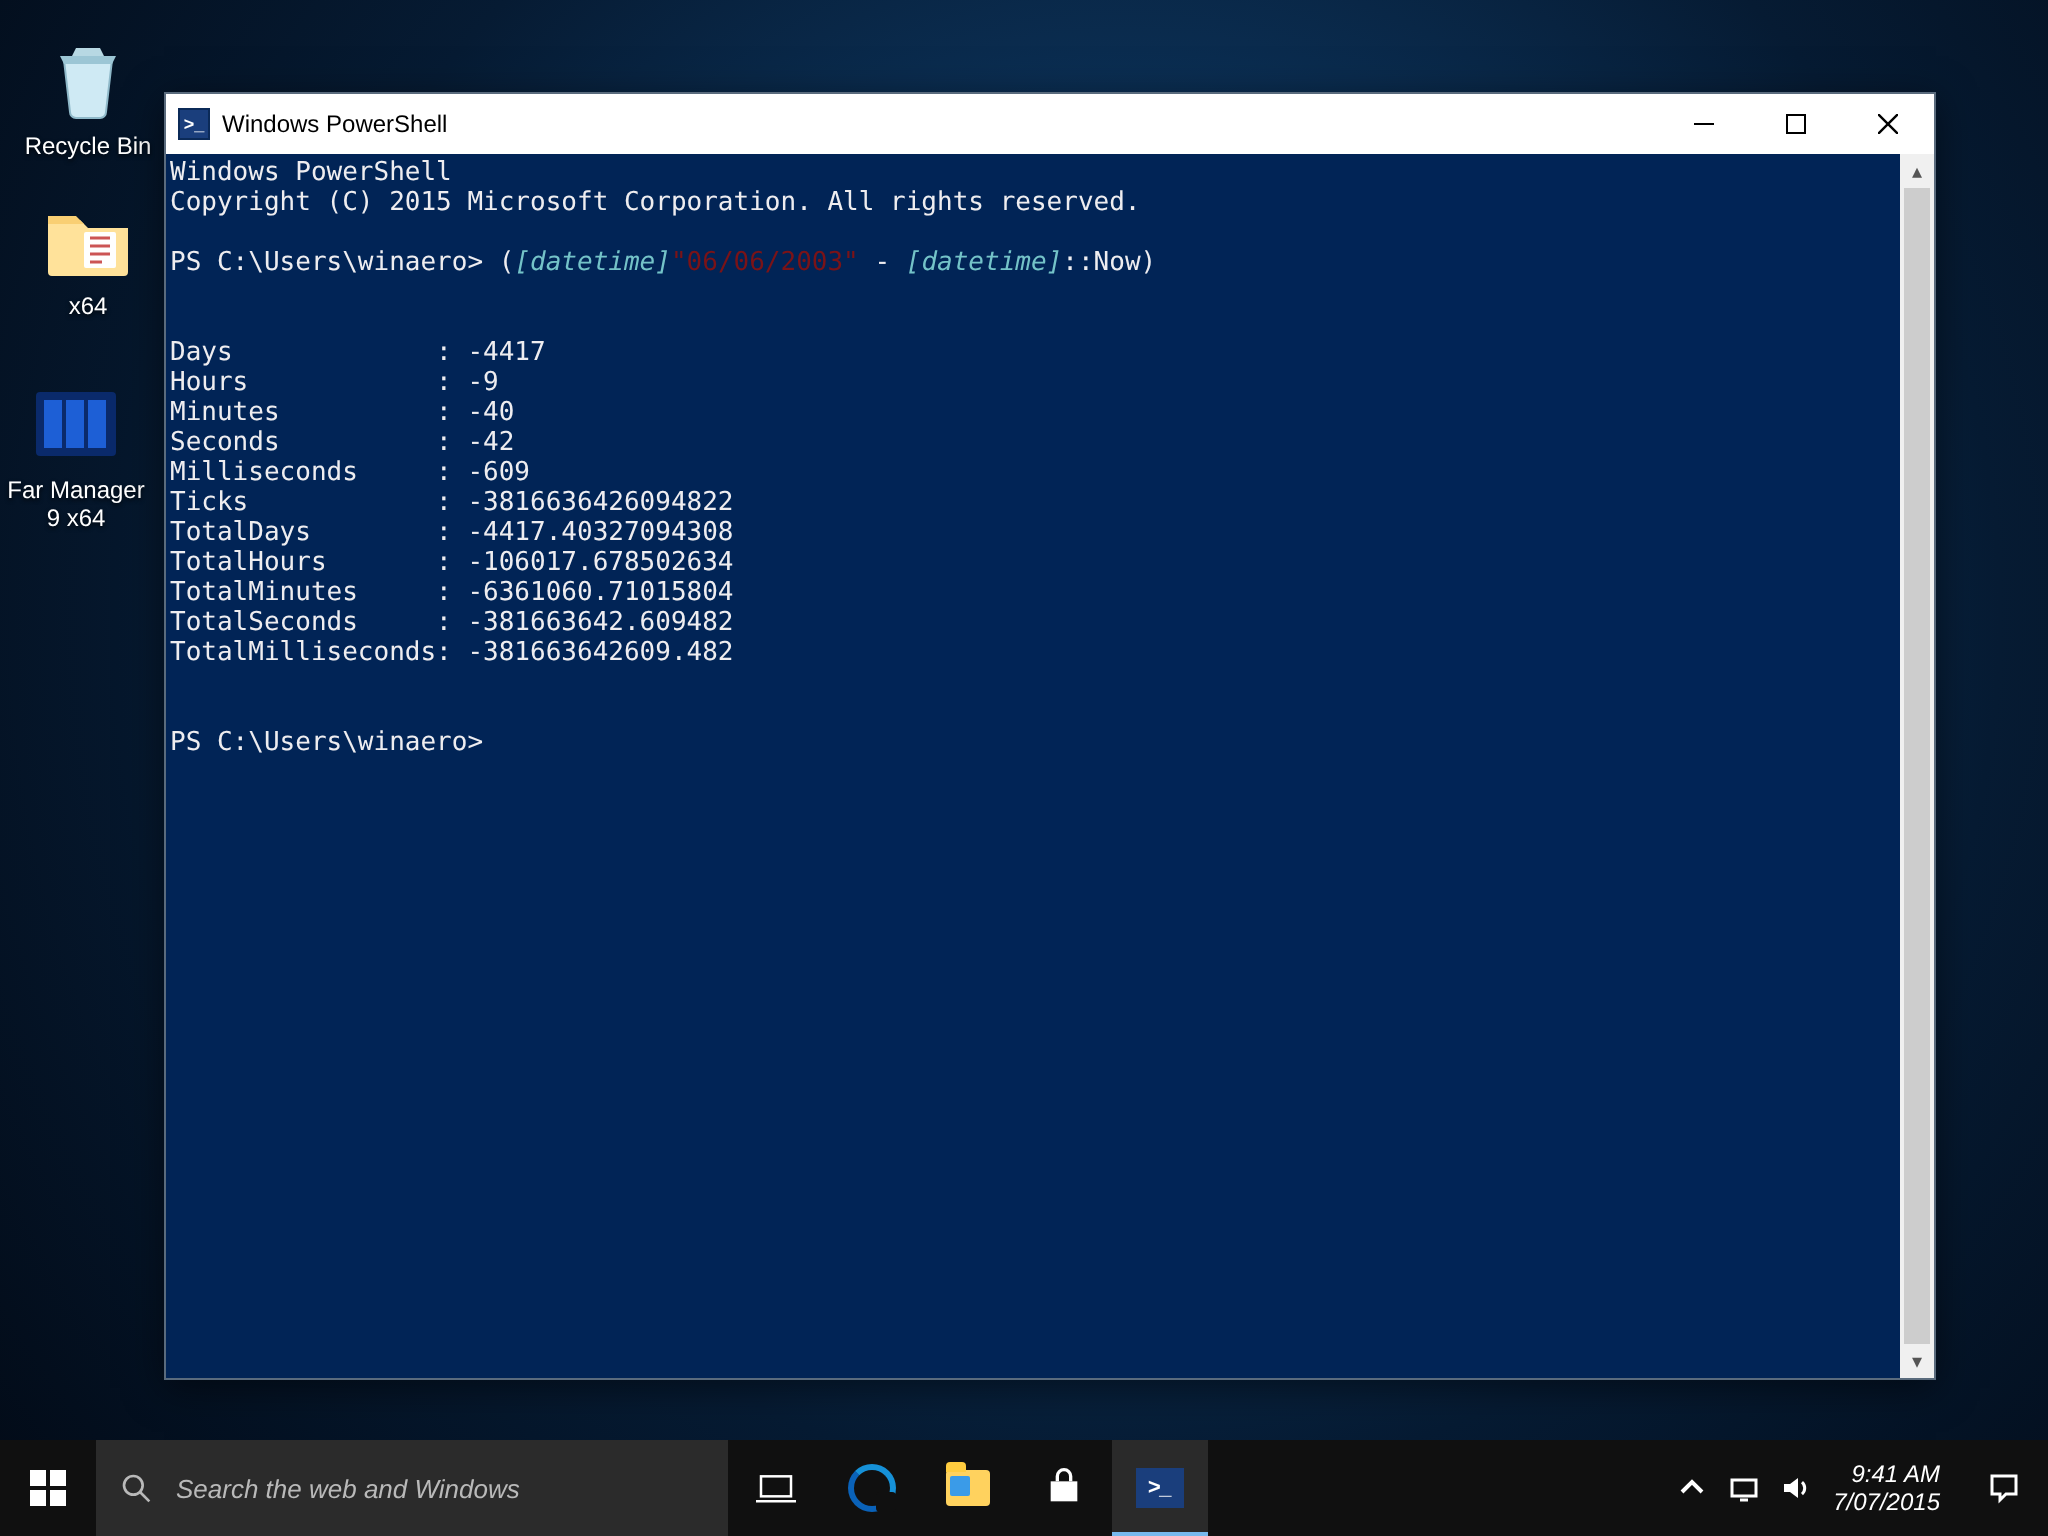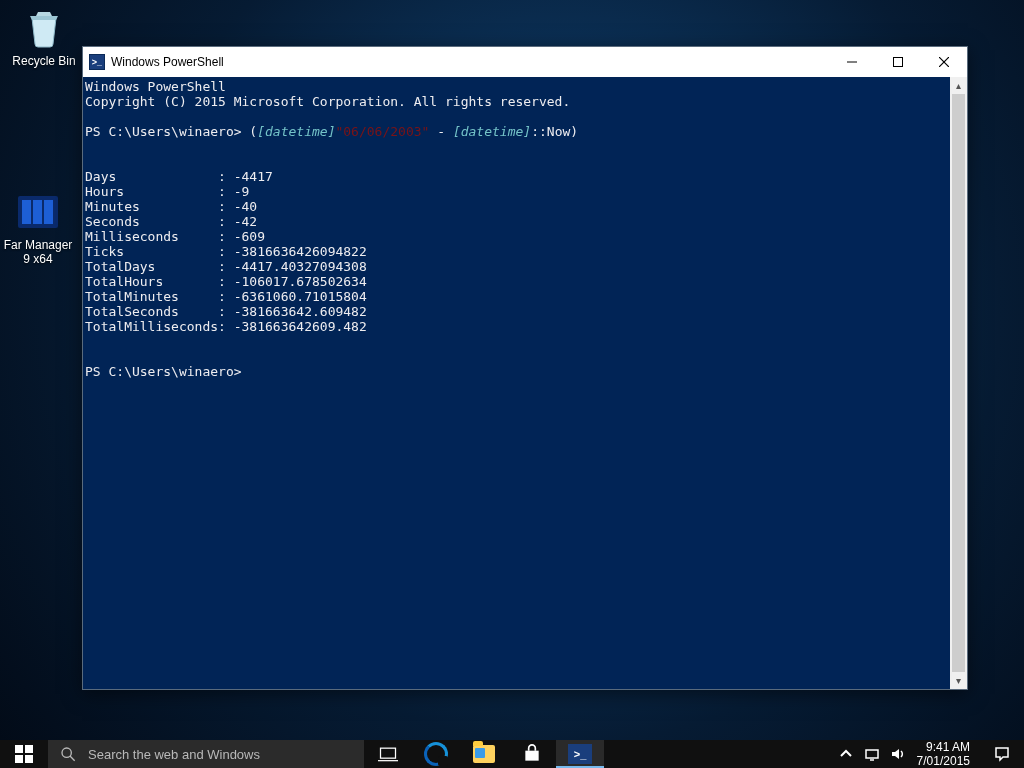--- a/index.html
+++ b/index.html
@@ -29,21 +29,21 @@
   .console .tok-str  { color:#7a1317;}   
   .scroll { width:17px; background:#f0f0f0; display:flex; flex-direction:column; align-items:center;}
   .scroll .arrow { width:17px; height:17px; display:flex; align-items:center; justify-content:center; color:#555; font-size:10px;}
   .scroll .track { flex:1 1 auto; width:17px; position:relative;}
   .scroll .thumb { position:absolute; left:2px; right:2px; top:0; bottom:0; background:#cdcdcd;}
 
   
   .watermark { position:absolute; right:8px; bottom:46px; text-align:right; color:#fff; font-size:12.5px; text-shadow:0 1px 2px rgba(0,0,0,.8);}
 
   
-  .taskbar { position:absolute; left:0; right:0; bottom:0; height:28px; background:#101010; display:flex; align-items:stretch; color:#fff; font-size:13px;}
+  .taskbar { position:absolute; left:0; right:0; bottom:0; height:48px; background:#101010; display:flex; align-items:stretch; color:#fff; font-size:13px;font-style:italic;}
   .tb-btn { display:flex; align-items:center; justify-content:center;}
   .start { width:48px;}
   .start svg { width:18px; height:18px; fill:#fff;}
   .search { flex:0 0 316px; background:#2b2b2b; display:flex; align-items:center; padding-left:12px; color:#b9b9b9;}
   .search svg { width:16px; height:16px; stroke:#b9b9b9; fill:none; stroke-width:2; margin-right:12px;}
   .taskview { width:48px;}
   .taskview svg { width:20px; height:16px; stroke:#fff; fill:none; stroke-width:1.5;}
   .app { width:48px; position:relative;}
   .app.active { background:#2a2a2a;}
   .app.active::after{content:""; position:absolute; left:0; right:0; bottom:0; height:2px; background:#76b9ed;}
@@ -62,31 +62,42 @@
   .explorer-ic::after{content:"";position:absolute;left:2px;top:3px;width:10px;height:10px;background:#3a9be8;border-radius:1px;}
   .store-ic svg{width:20px;height:20px;fill:#fff;}
   .ps-task{width:24px;height:20px;background:#1a3e7c;display:flex;align-items:center;justify-content:center;}
   .ps-task span{color:#fff;font-size:11px;font-weight:bold;}
 </style>
 </head>
 <body>
 
 <div class="desktop">
 
-  <div class="desk-icon recycle-bin" style="left:6px;top:4px">
+  <div class="desk-icon recycle-bin" style="left:6px;top:16px">
     <div class="pic">
       <svg viewBox="0 0 48 48">
           <path d="M12 14h24l-3 26a3 3 0 0 1-3 3H18a3 3 0 0 1-3-3z" fill="#cfeaf4" stroke="#8fb9c9"></path>
           <path d="M10 12h28l-2 4H12z" fill="#9cc6d5"></path>
           <path d="M18 8h12l2 4H16z" fill="#b7d8e3"></path>
         </svg>
     </div>
     <span>Recycle Bin</span>
   </div>
 
+  <div class="desk-icon folder" style="left:6px;top:96px">
+    <div class="pic">
+      <svg viewBox="0 0 48 48">
+          <path d="M4 14h16l4 4h20v22a2 2 0 0 1-2 2H6a2 2 0 0 1-2-2z" fill="#ffe29a"></path>
+          <path d="M4 12h14l4 4H4z" fill="#f9cf73"></path>
+          <rect x="22" y="20" width="16" height="18" fill="#fff" rx="1"></rect>
+          <path d="M25 23h10M25 27h10M25 31h10M25 35h6" stroke="#c55" stroke-width="1.5"></path>
+        </svg>
+    </div>
+    <span>x64</span>
+  </div>
 
   <div class="desk-icon far" style="left:0;top:188px">
     <div class="pic">
       <svg viewBox="0 0 48 48">
           <rect x="4" y="8" width="40" height="32" rx="2" fill="#0a2a6b"></rect>
           <rect x="8" y="12" width="9" height="24" fill="#1d5fd6"></rect>
           <rect x="19" y="12" width="9" height="24" fill="#1d5fd6"></rect>
           <rect x="30" y="12" width="9" height="24" fill="#1d5fd6"></rect>
         </svg>
     </div>
@@ -203,21 +214,21 @@
           </svg>
         </div>
       <div class="ic">
           <svg viewBox="0 0 16 16">
             <path d="M2 6h3l4-3v10l-4-3H2z"></path>
             <path d="M11 5a4 4 0 0 1 0 6" fill="none" stroke="#fff" stroke-width="1.5"></path>
           </svg>
         </div>
       <div class="clock">
         <div>9:41 AM</div>
-        <div>7/01/2015</div>
+        <div>7/07/2015</div>
       </div>
       <div class="notif">
           <svg viewBox="0 0 16 16">
             <path d="M2 2h12v9H9l-3 3v-3H2z"></path>
           </svg>
         </div>
     </div>
   </div>
 
 </div>

